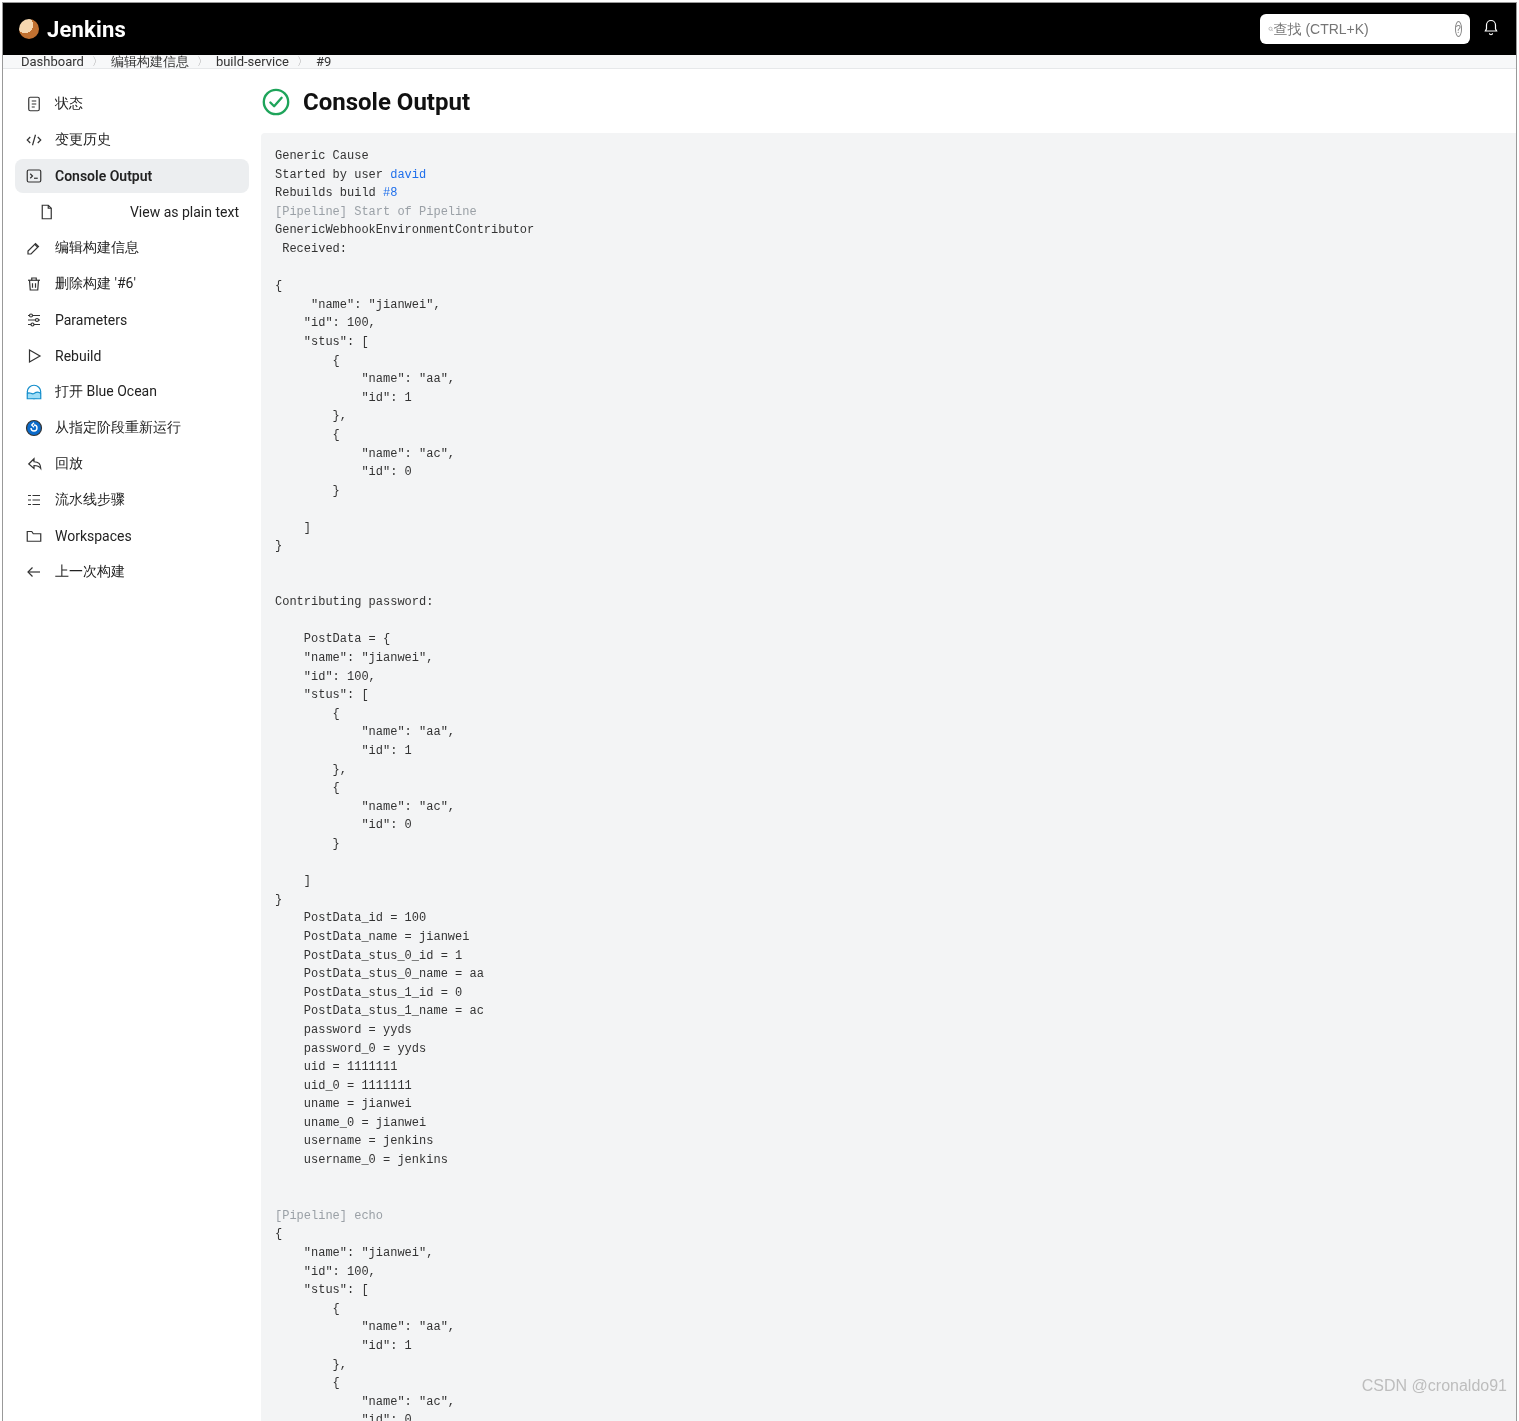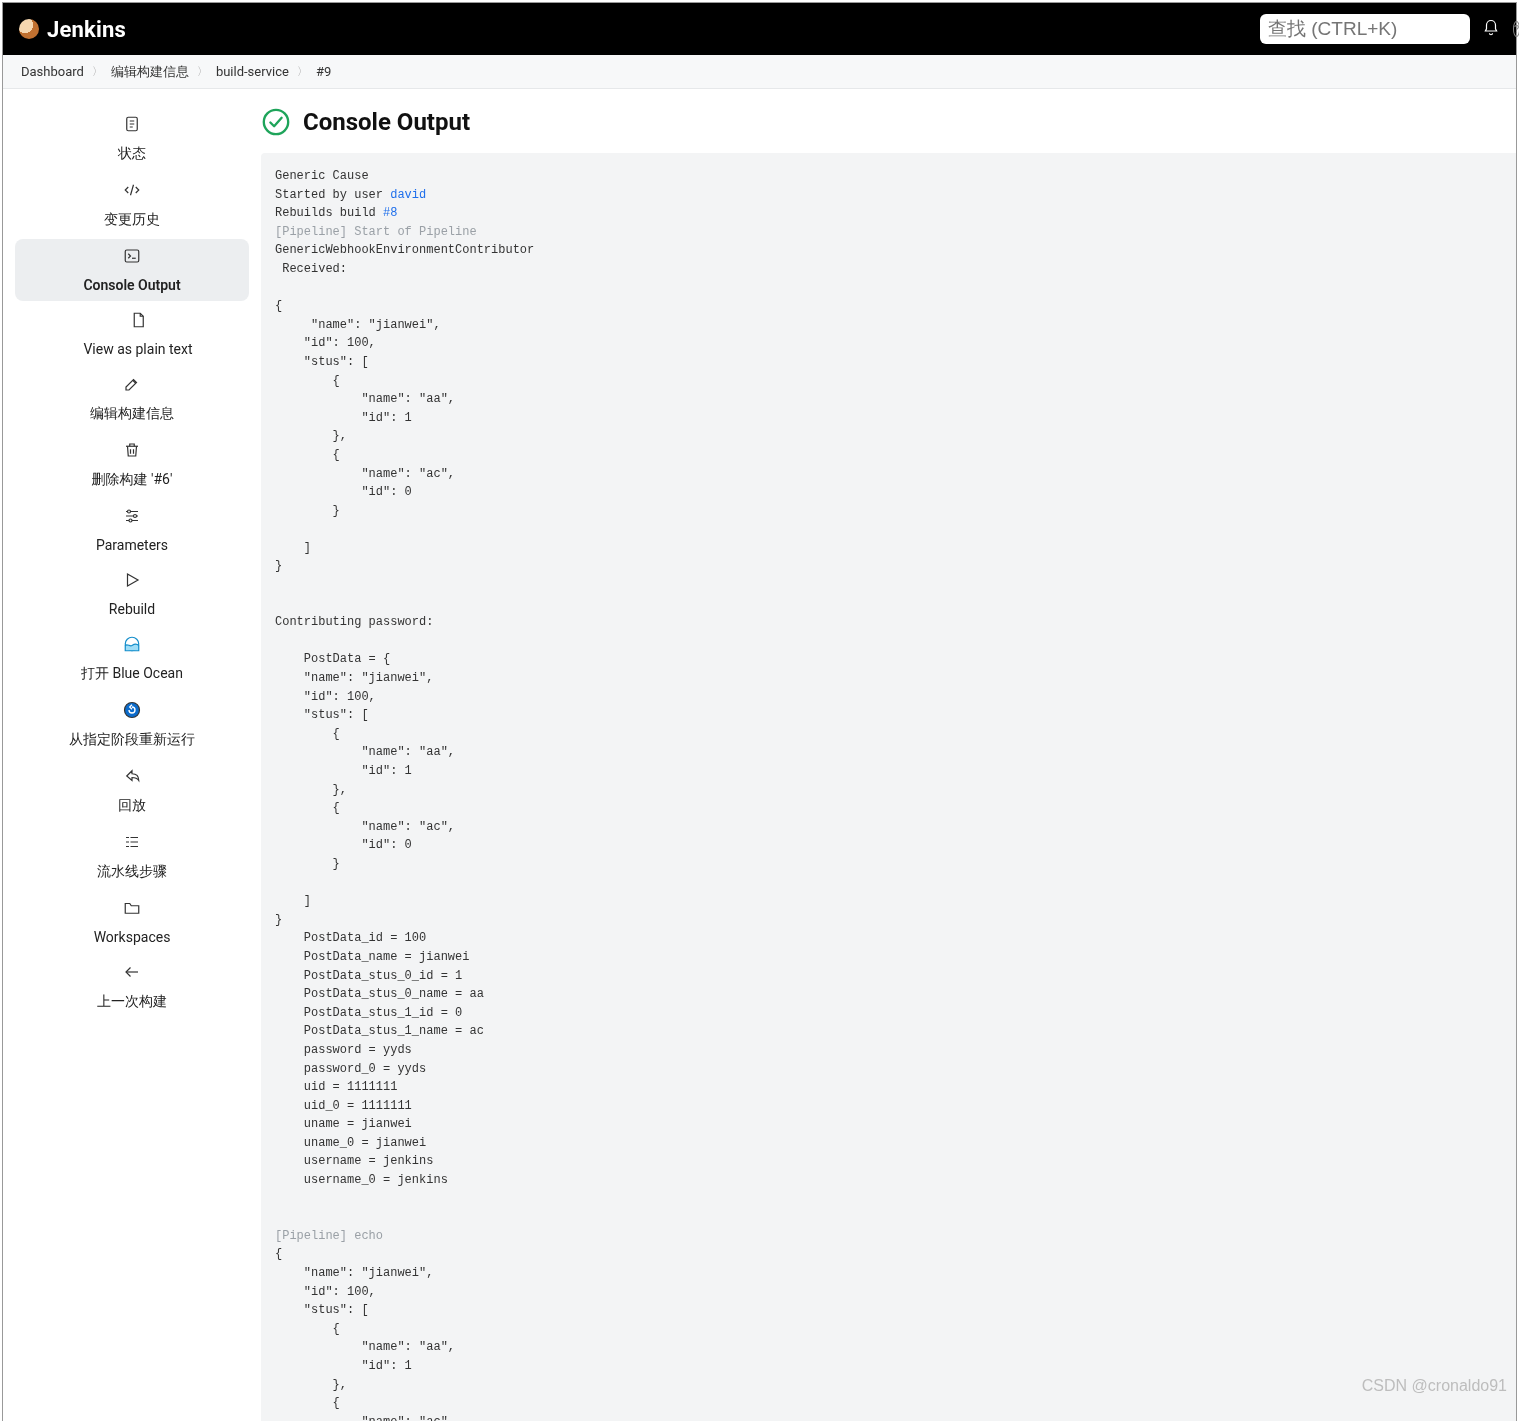--- a/index.html
+++ b/index.html
@@ -32,57 +32,56 @@
   .search-wrap {
     background: #fff;
     border-radius: 6px;
     height: 30px; width: 210px;
     display: flex; align-items: center;
     padding: 0 8px;
     color: #555;
   }
   .search-wrap input {
     border: none; outline: none;
-    flex: 1; font-size: 19px; color: #333;
+    flex: 1; font-size: 14px; color: #333;
     background: transparent;
   }
   .search-wrap .help-circle {
     border: 1px solid #888; color: #888;
     width: 16px; height: 16px; border-radius: 50%;
     display: flex; align-items: center; justify-content: center;
     font-size: 11px;
   }
   .bell-icon svg { width: 18px; height: 18px; stroke: #fff; fill: none; stroke-width: 1.6; }
   
   .breadcrumbs {
     background: #f7f8f9;
     border-bottom: 1px solid #e6e8ea;
     display: flex; align-items: center;
     padding: 4px 18px;
-    height: 34px;
+    height: 14px;
     font-size: 13px;
     gap: 6px;
   }
   .breadcrumbs a { color: #333; text-decoration: none; }
   .breadcrumbs .chev { color: #aaa; font-size: 11px; padding: 0 2px; }
   
   .content-area { display: flex; background: #fff; }
   .sidebar {
     width: 258px; flex-shrink: 0;
     padding: 18px 12px;
   }
   .nav-item {
     display: flex; align-items: center; gap: 12px;
     padding: 8px 10px;
     border-radius: 8px;
     color: #222;
     font-size: 14px;
     cursor: pointer;
     margin-bottom: 2px;
-    flex-direction: column;
   }
   .nav-item.active { background: #eceef0; font-weight: 600; }
   .nav-sub { padding-left: 22px; justify-content: space-between; }
   .nav-icon { width: 18px; height: 18px; display: flex; align-items: center; justify-content: center; }
   .nav-icon svg { width: 18px; height: 18px; stroke: #333; fill: none; stroke-width: 1.6; }
   .blueocean-icon circle.outer { stroke: #158ecb; }
   .blueocean-icon path { stroke: #158ecb; fill: #9eddf7; }
   .restart-icon circle { fill: #0b6bcb; }
   .restart-icon path { stroke: #fff; fill: none; stroke-width: 1.8; }
   

